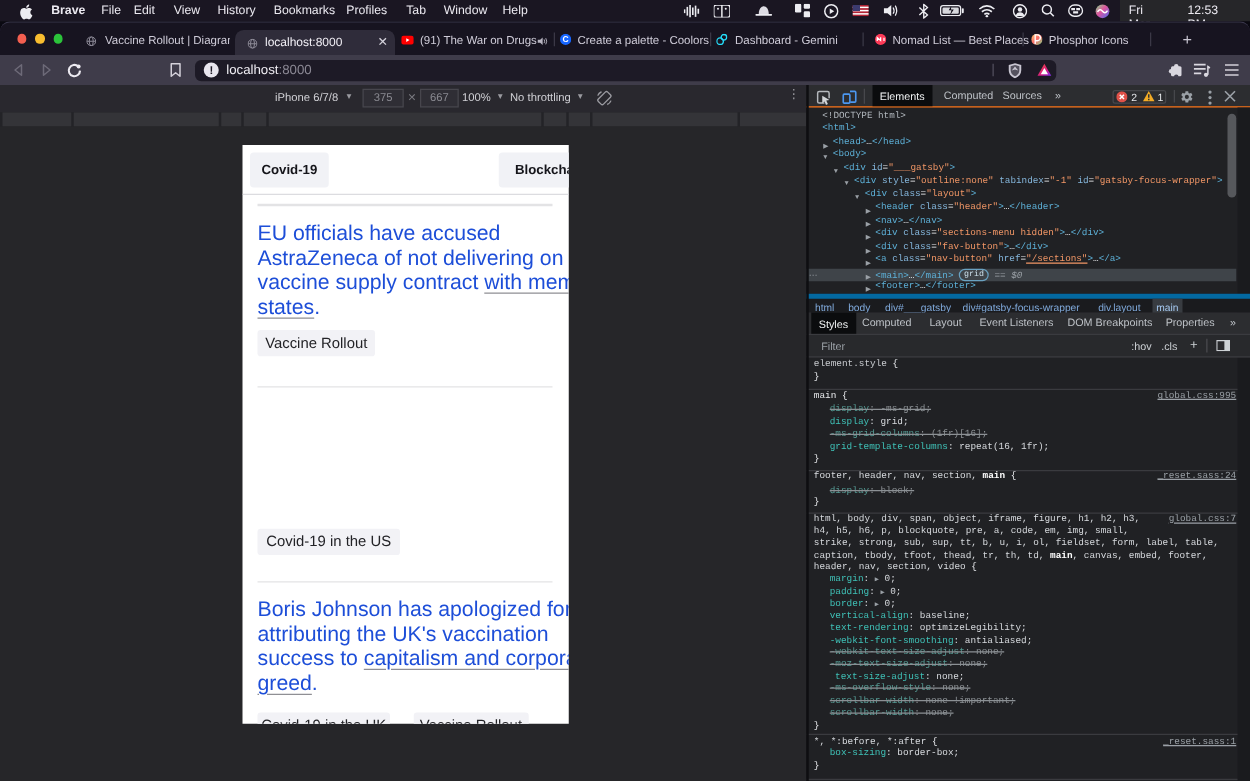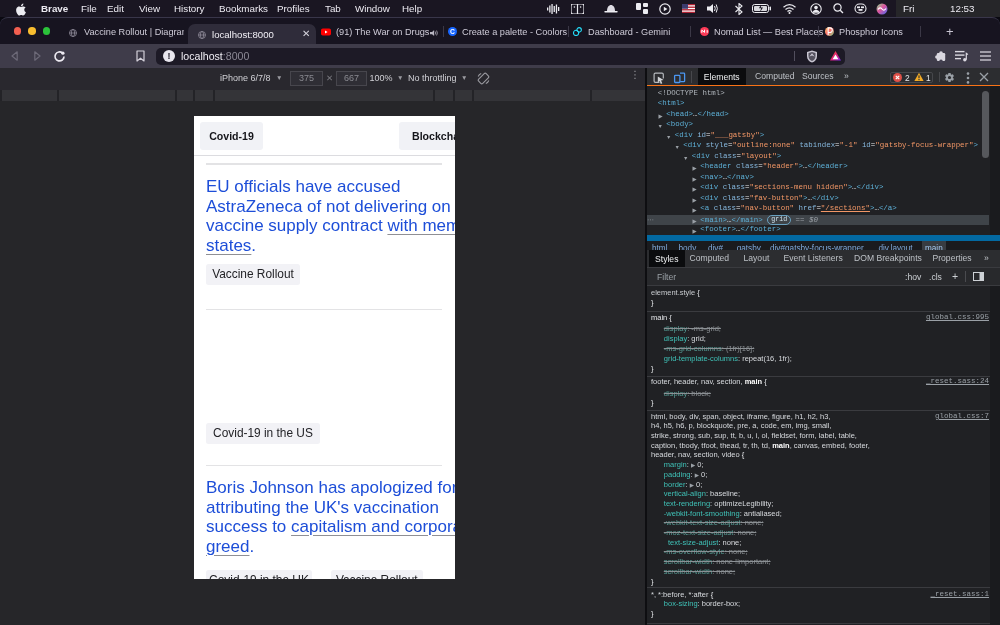--- a/index.html
+++ b/index.html
@@ -34,21 +34,21 @@
   
   #devtools { left:645px; top:68px; width:355px; height:557px; background:#202124; }
   #dt-tabbar { position:absolute; left:0; top:0; width:355px; height:18px; background:#2c2d30; border-bottom:1px solid #f97316; }
   .dt-tab { position:absolute; top:0; height:17px; line-height:17px; font-size:8.6px; color:#bdc1c6; }
   .domrow { position:absolute; font-family:"Liberation Mono",monospace; font-size:7.45px; white-space:nowrap; color:#e8eaed; }
   .arrow { position:absolute; font-size:5.4px; color:#9aa0a6; }
   .tag { color:#5db0d7; }
   .attr { color:#85b7dd; }
   .val { color:#f29766; }
   .gray { color:#9aa0a6; }
-  .styrow { position:absolute; font-family:Liberation Sans, sans-serif; font-size:7.5px; white-space:nowrap; color:#d7dade; }
+  .styrow { position:absolute; font-family:Liberation Mono, monospace; font-size:7.5px; white-space:nowrap; color:#d7dade; }
   .prop { color:#3fc1b7; }
   .struck { color:#8b9094; text-decoration:line-through; }
   .struck .sprop { color:#559b94; }
   .csslink { position:absolute; font-family:"Liberation Mono",monospace; font-size:7.5px; color:#9aa0a6; text-decoration:underline; }
 </style>
 </head>
 <body>
 <div id="stage">
   <div class="abs" id="menubar">
     <svg class="abs" style="left:15px;top:2.5px" width="12" height="13" viewBox="0 0 24 26">
@@ -389,21 +389,21 @@
       <span class="abs" style="left:2px;top:130px;font-size:7px;color:#9aa0a6;letter-spacing:0.5px">⋯</span>
       <span class="arrow" style="left:47.5px;top:131.5px">▶</span>
       <div class="domrow" style="left:55.3px;top:128.65px"><span class="tag">&lt;main&gt;</span>…<span class="tag">&lt;/main&gt;</span> <span style="display:inline-block;border:1px solid #6aa1c0;border-radius:5px;color:#cfe3ef;font-size:6.6px;padding:0 3px;line-height:8px;vertical-align:1px">grid</span> <span class="gray">== <i>$0</i></span></div>
       <span class="arrow" style="left:47.5px;top:142px">▶</span>
       <div class="domrow" style="left:55.3px;top:139.15px"><span class="tag">&lt;footer&gt;</span>…<span class="tag">&lt;/footer&gt;</span></div>
     </div>
 
     <div class="abs" style="left:345px;top:18px;width:10px;height:539px;background:#1a1b1e"></div>
     <div class="abs" style="left:336.5px;top:23px;width:7px;height:67px;background:#56585c;border-radius:3.5px"></div>
 
-    <div class="abs" id="crumbs" style="left:0;top:166.5px;width:355px;height:15.5px;background:#1a1b1e;border-top:6px solid #0369a1;font-size:8.2px;color:#7fa8d9">
+    <div class="abs" id="crumbs" style="left:0;top:166.5px;width:355px;height:15.5px;background:#1a1b1e;border-top:4px solid #0369a1;font-size:8.2px;color:#7fa8d9">
       <span class="abs" style="left:7px;top:3px">html</span>
       <span class="abs" style="left:33.5px;top:3px">body</span>
       <span class="abs" style="left:63px;top:3px">div#___gatsby</span>
       <span class="abs" style="left:125px;top:3px">div#gatsby-focus-wrapper</span>
       <span class="abs" style="left:233.5px;top:3px">div.layout</span>
       <span class="abs" style="left:276.5px;top:0.5px;background:#383c41;color:#a5c8ef;padding:2.5px 3.5px">main</span>
     </div>
 
     <div class="abs" id="stylesbar" style="left:0;top:182px;width:355px;height:17.5px;background:#2c2d30;border-bottom:1px solid #3a3b3f">
       <div class="abs" style="left:3.5px;top:0;width:36.5px;height:17px;background:#0b0c0e;color:#f1f3f4;font-size:8.6px;text-align:center;line-height:18px">Styles</div>

